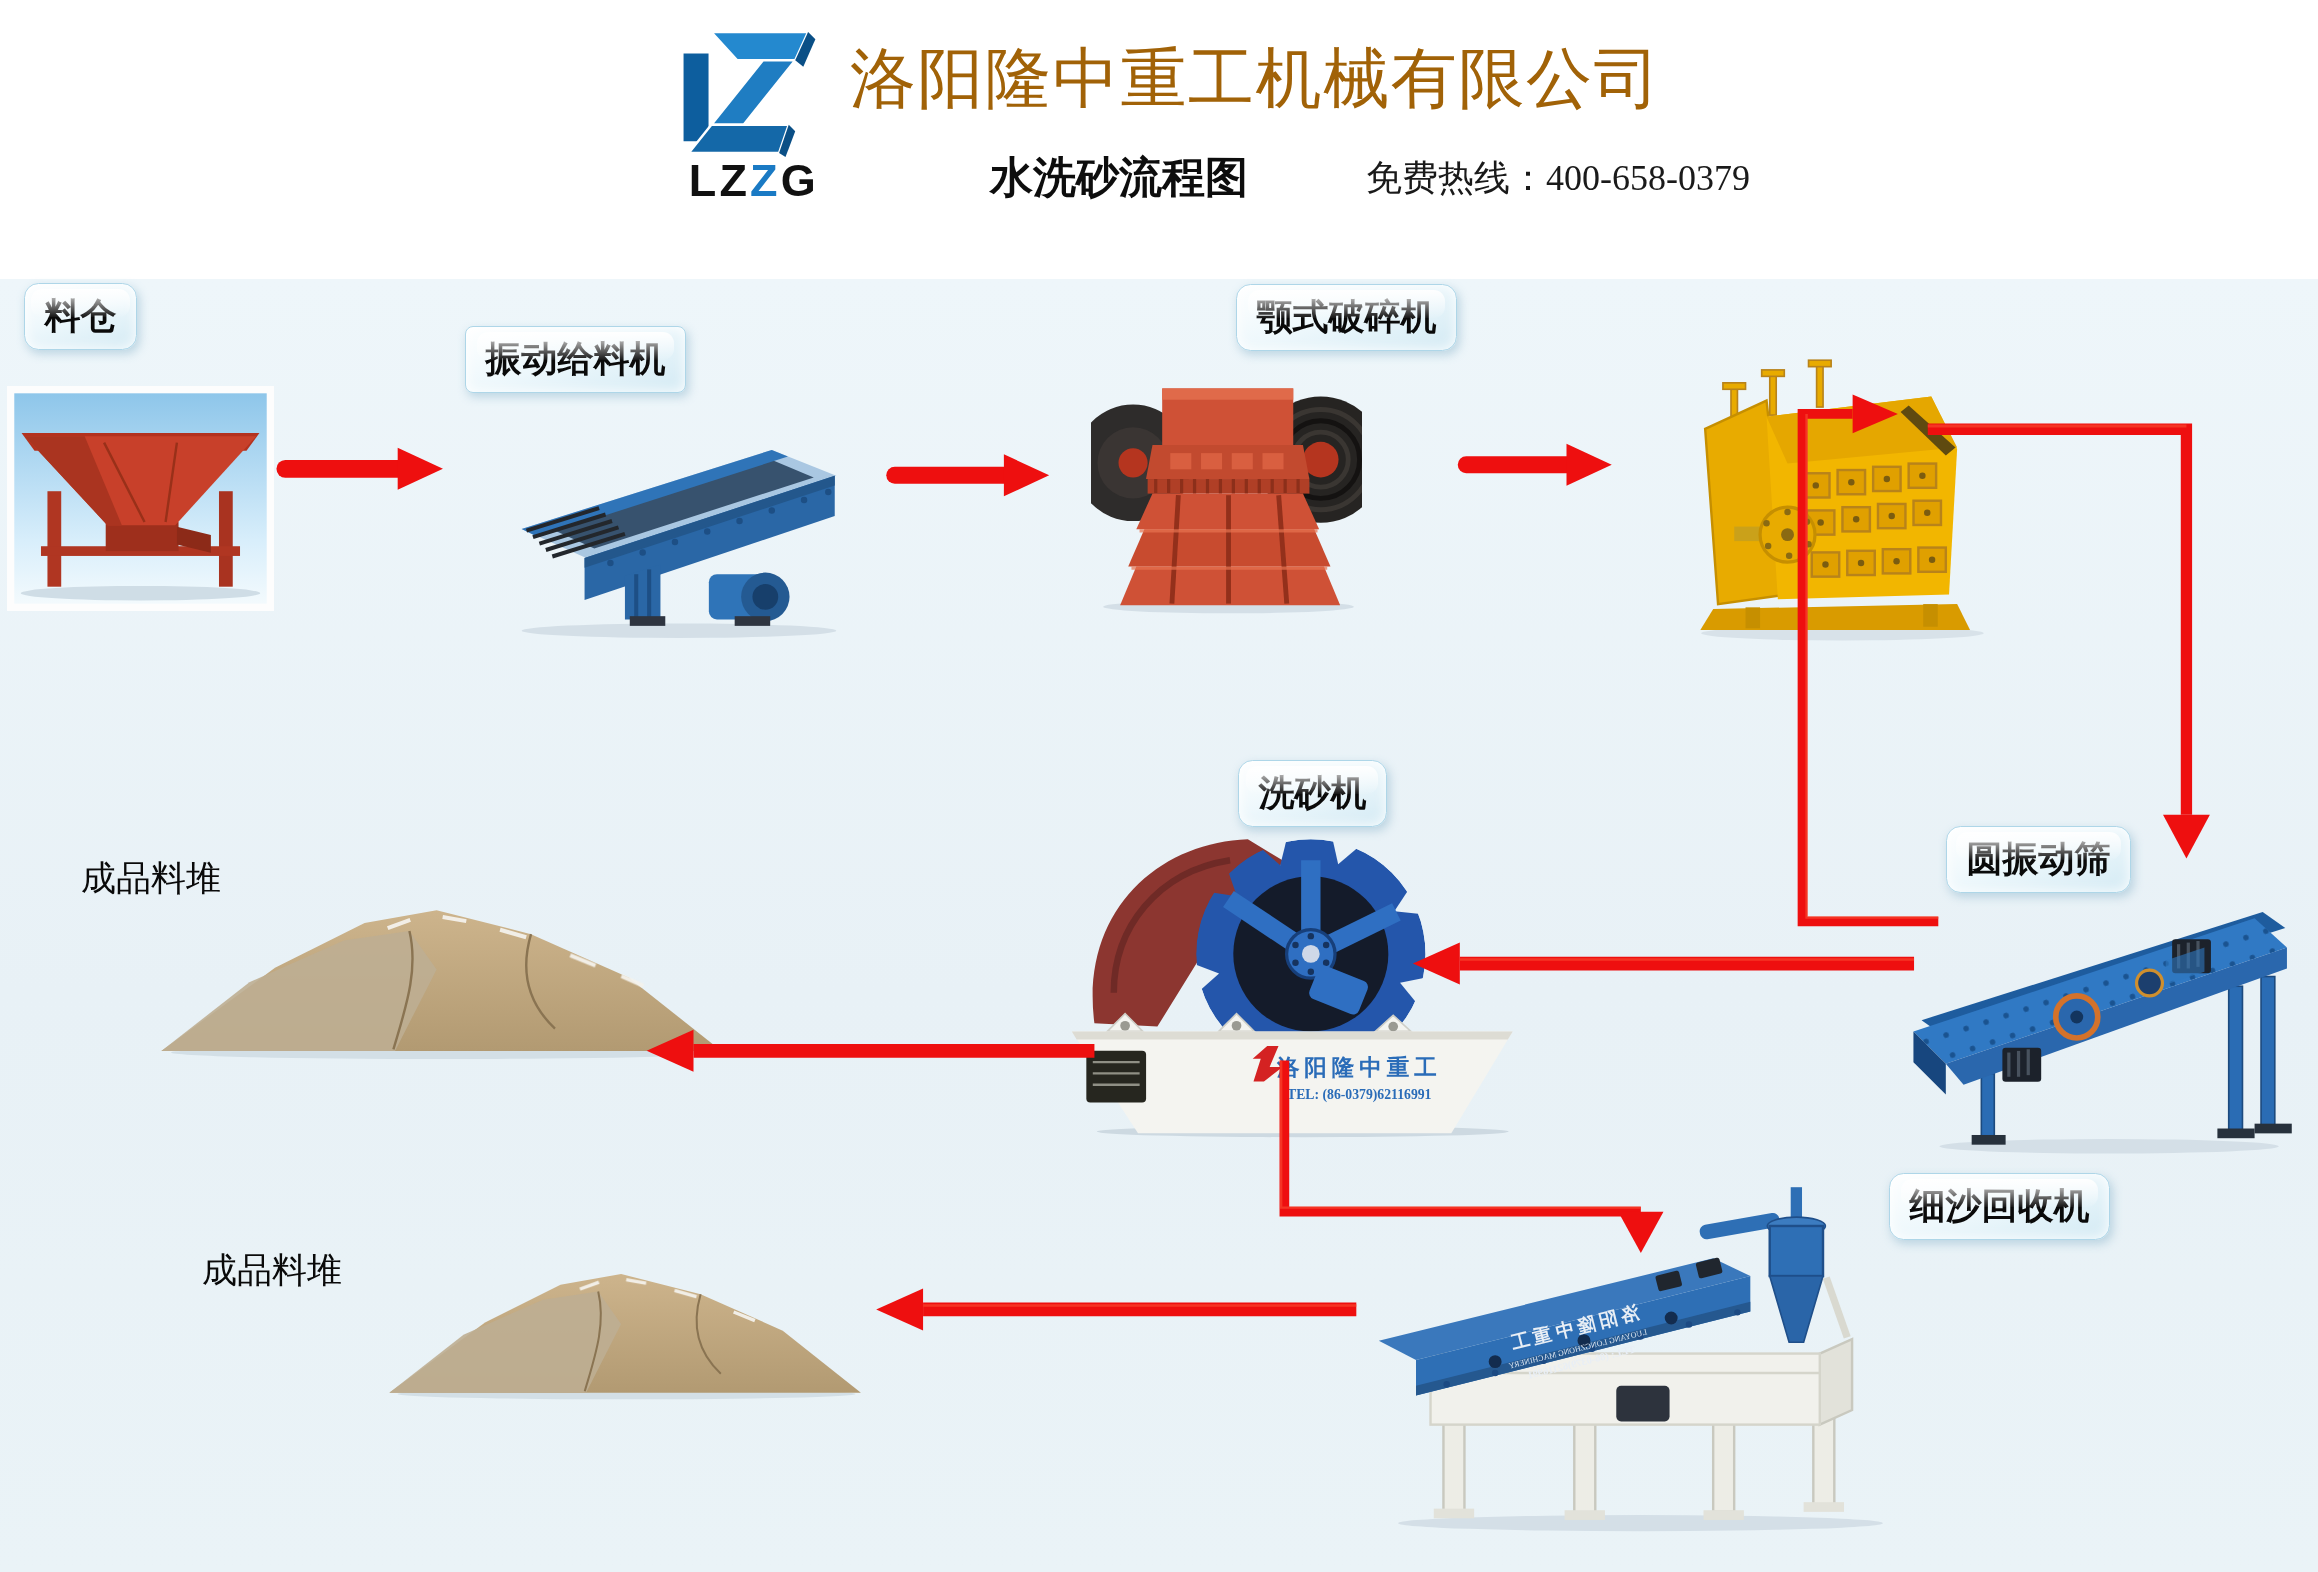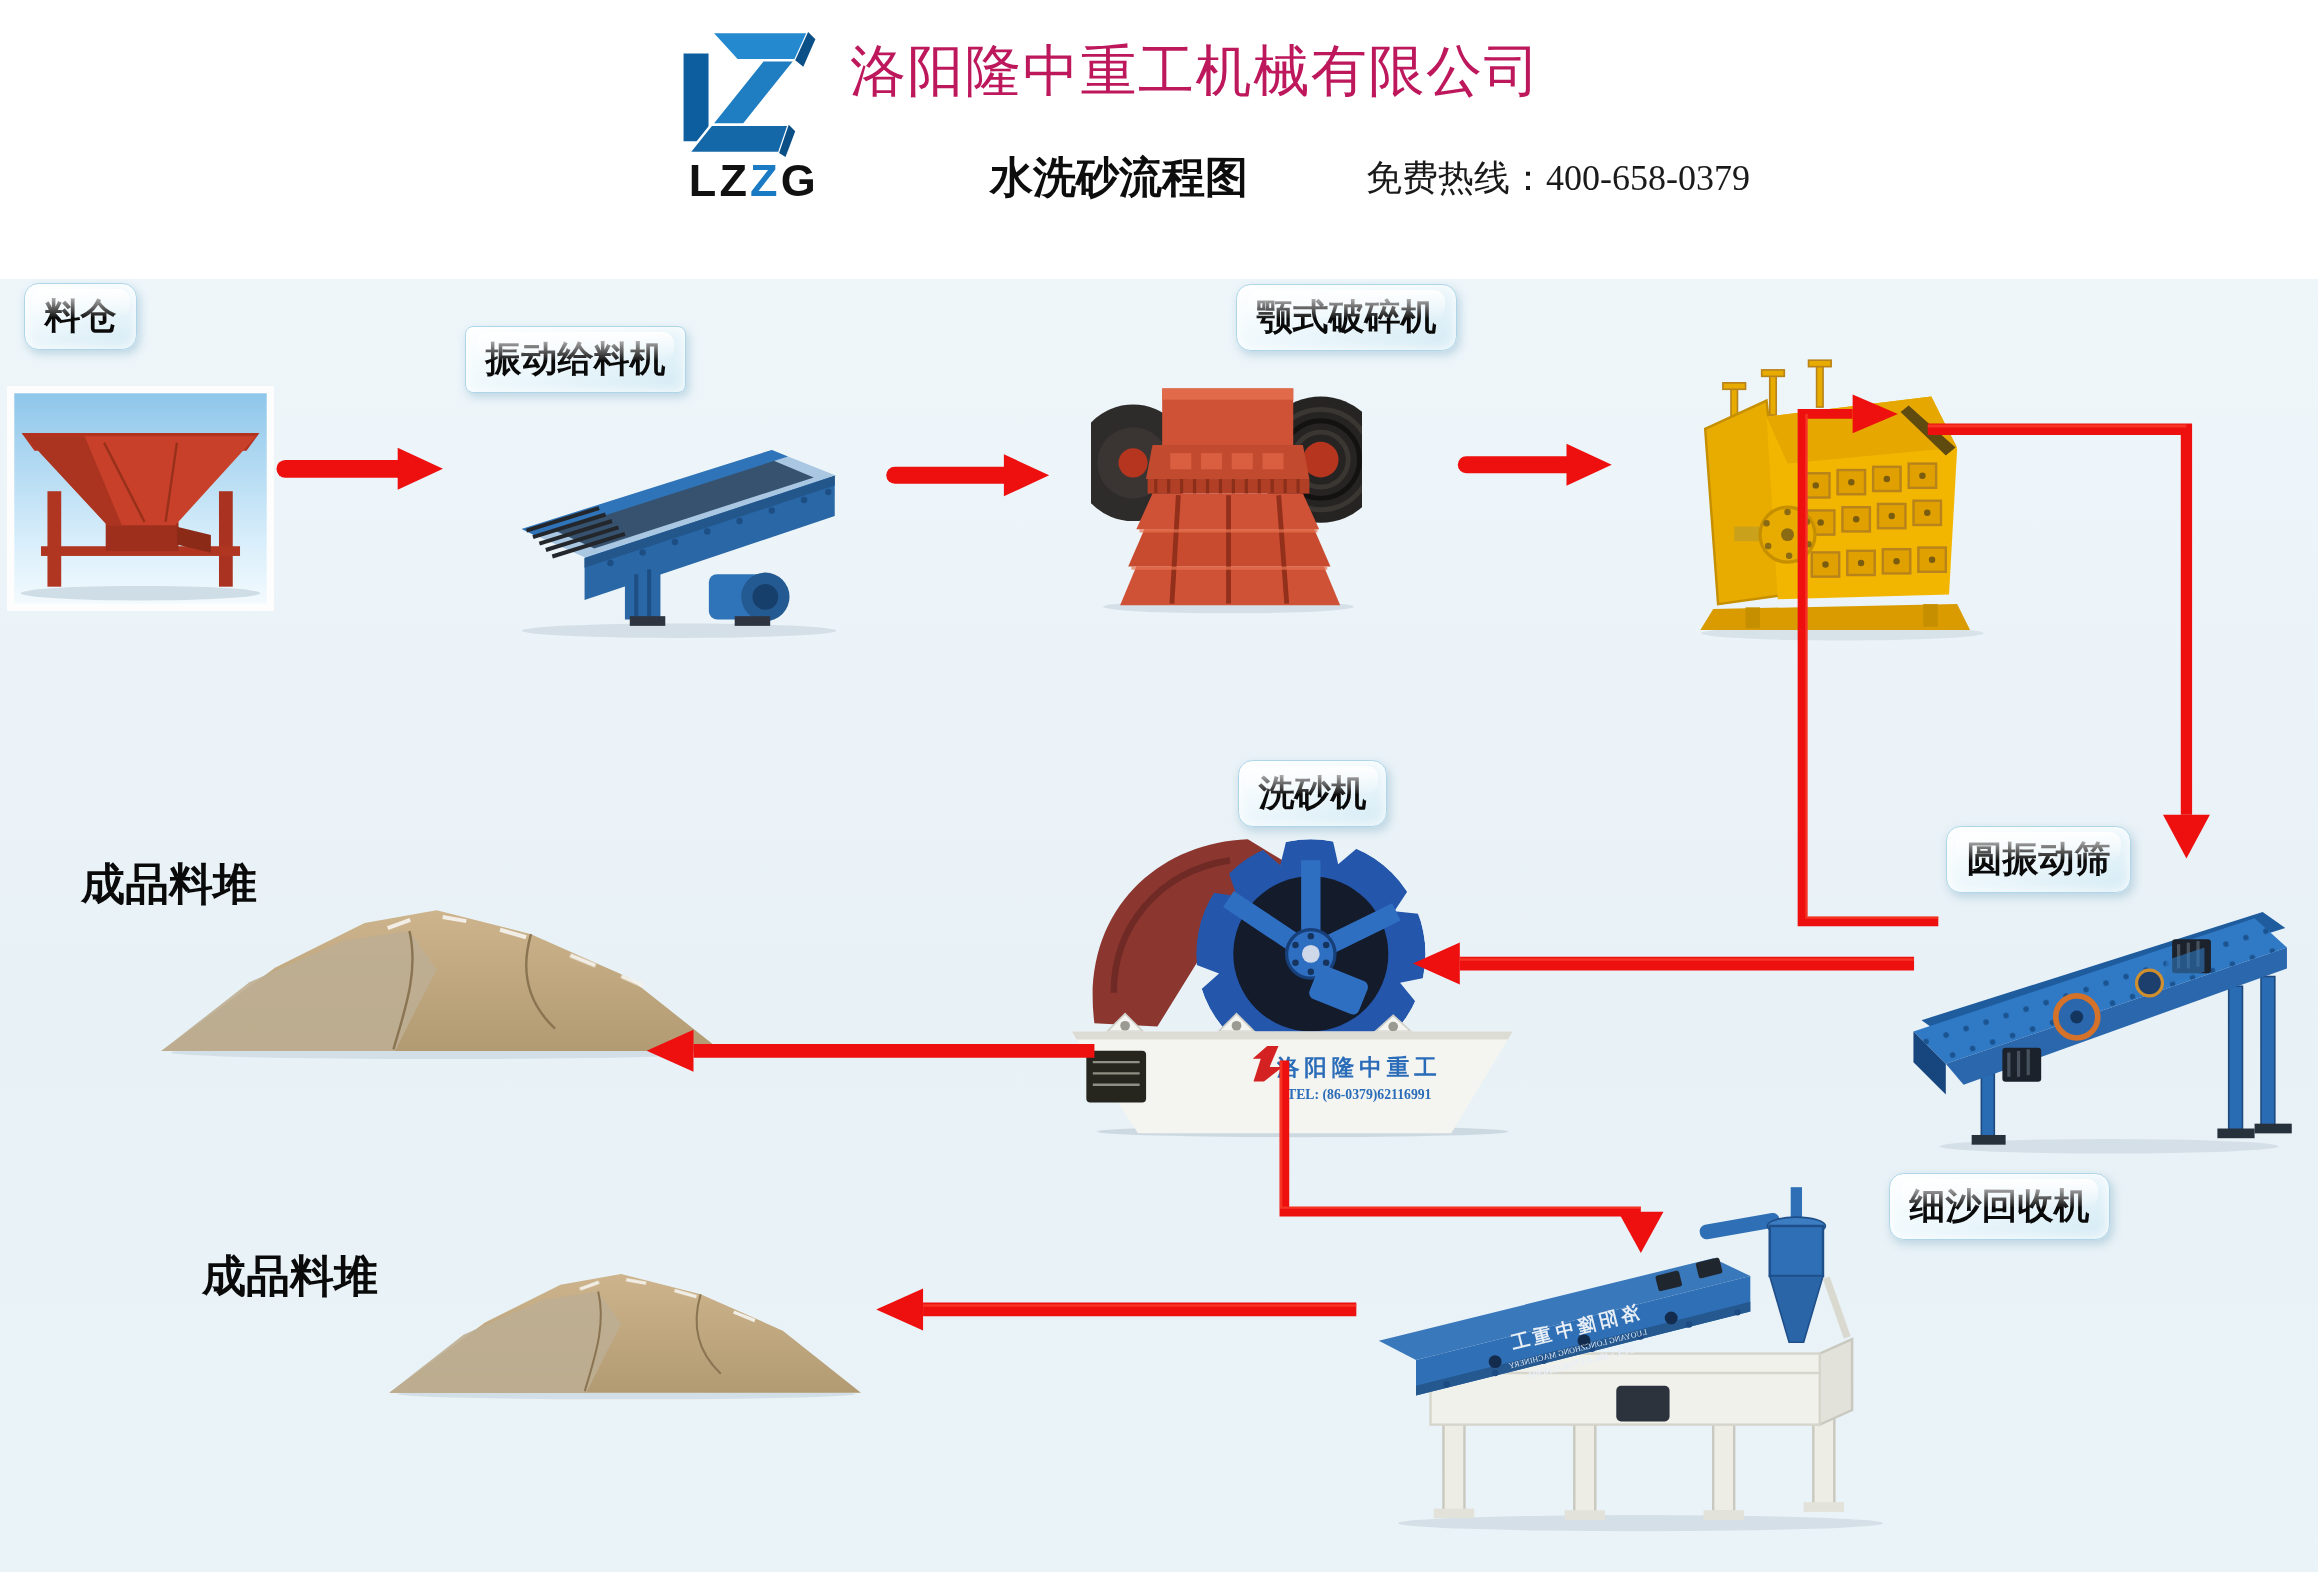--- a/index.html
+++ b/index.html
@@ -2,35 +2,35 @@
 <html style="font-size:13px"><head>
 <meta charset="utf-8">
 <style>
   html,body{margin:0;padding:0;}
   .canvas{position:relative;width:2319px;height:1573px;background:#ffffff;overflow:hidden;
           font-family:"Liberation Serif","DejaVu Serif",serif;}
   .blue-area{position:absolute;left:0;top:279px;width:2319px;height:1294px;
              background:linear-gradient(180deg,#eef6fa 0%,#e8f1f6 55%,#eaf3f7 100%);}
   .abs{position:absolute;}
   
-  .company-name{left:850px;top:34px;font-size:56px;color:#be185d;letter-spacing:1.6px;white-space:nowrap;}
+  .company-name{left:850px;top:34px;font-size:66px;color:#a16207;letter-spacing:1.6px;white-space:nowrap;}
   .diagram-title{left:990px;top:149px;font-size:43px;font-weight:700;color:#0d0d0d;white-space:nowrap;}
   .hotline{left:1366px;top:154px;font-size:36px;color:#1a1a1a;white-space:nowrap;}
   .lzzg{left:664px;top:155px;width:155px;text-align:right;font-family:"Liberation Sans","DejaVu Sans",sans-serif;
         font-weight:700;font-size:45px;letter-spacing:3.2px;color:#111;}
   .lzzg .blue{color:#1a7ac4;}
   
   .bubble{position:absolute;padding:8px 19.4px;border:1.6px solid #aed6e8;border-radius:14.5px;
           background:linear-gradient(160deg,#feffff 0%,#eef8fc 45%,#d3eaf4 100%);
           box-shadow:2.4px 4px 9.7px rgba(130,175,200,.45), inset 0 0 13px #ffffff;
           font-size:36px;font-weight:700;color:#0a0a0a;white-space:nowrap;z-index:30;}
   .bubble::before{content:"";position:absolute;left:5%;top:7%;width:90%;height:44%;
           background:linear-gradient(180deg,rgba(255,255,255,.95),rgba(255,255,255,.05));
           border-radius:11.3px;pointer-events:none;}
-  .plain-label{position:absolute;font-size:44px;font-weight:700;color:#0a0a0a;white-space:nowrap;z-index:30;}
+  .plain-label{position:absolute;font-size:35px;font-weight:400;color:#0a0a0a;white-space:nowrap;z-index:30;}
   .machine{position:absolute;z-index:10;}
   .arrows{position:absolute;left:0;top:0;z-index:40;pointer-events:none;}
 </style>
 </head>
 <body>
 
 <div class="canvas">
   <div class="blue-area"></div>
 
   <svg class="abs" style="left:666px;top:27.5px;" width="152" height="129" viewBox="0 0 188 160">

